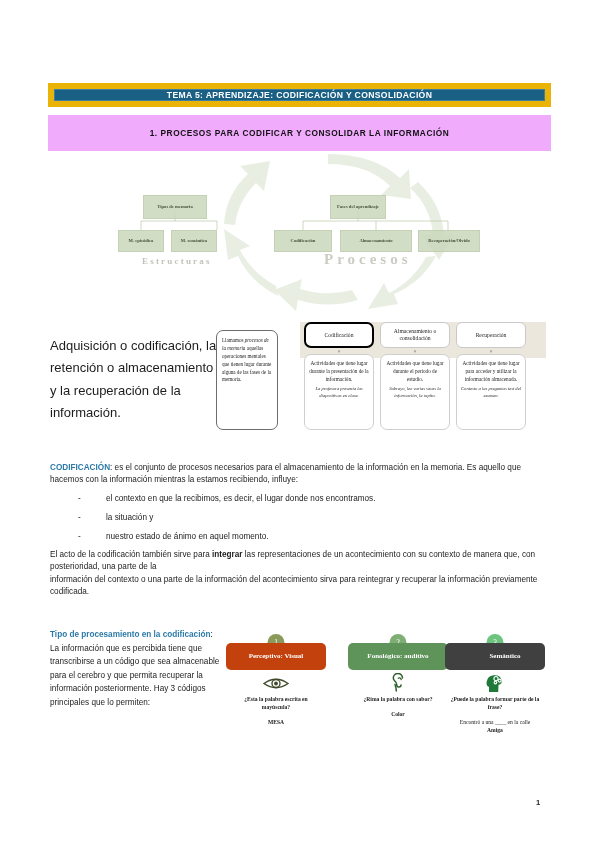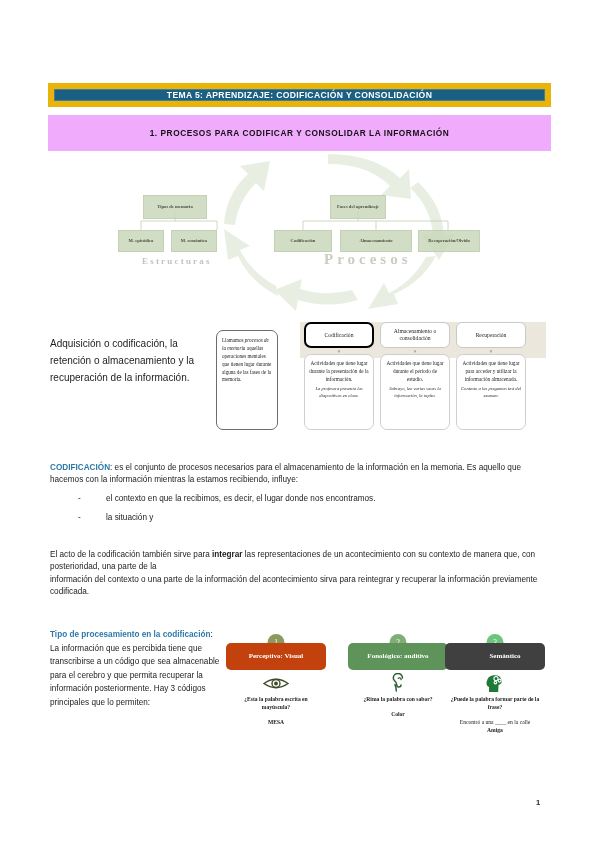--- a/index.html
+++ b/index.html
@@ -183,21 +183,21 @@
     margin-top: 3px;
     color: #2a2a2a;
   }
 
   
   .para-left {
     position: absolute;
     left: 50px;
     top: 335px;
     width: 168px;
-    font-size: 10px;
+    font-size: 13px;
     line-height: 1.72;
     color: #1c1c1c;
   }
   .body-text {
     position: absolute;
     left: 50px;
     width: 502px;
     font-size: 8.2px;
     line-height: 1.52;
     color: #1c1c1c;
@@ -392,20 +392,21 @@
       <span class="ital">Contesto a las preguntas test del examen.</span>
     </div>
   </div>
 </div>
 
 <div class="body-text" id="p-codificacion">
   <span class="kw">CODIFICACIÓN</span><span>: es el conjunto de procesos necesarios para el almacenamiento de la información en la memoria. Es aquello que hacemos con la información mientras la estamos recibiendo, influye:</span>
   <ul class="dashes">
     <li>el contexto en que la recibimos, es decir, el lugar donde nos encontramos.</li>
     <li>la situación y</li>
+    <li>nuestro estado de ánimo en aquel momento.</li>
   </ul>
 </div>
 
 <div class="body-text" id="p-acto">
   <span>El acto de la codificación también sirve para </span><span class="bold">integrar</span><span> las representaciones de un acontecimiento con su contexto de manera que, con posterioridad, una parte de la</span><br>
   <span>información del contexto o una parte de la información del acontecimiento sirva para reintegrar y recuperar la información previamente codificada.</span>
 </div>
 
 <div class="para-tipo">
   <span class="hd">Tipo de procesamiento en la codificación</span><span>: La información que es percibida tiene que transcribirse a un código que sea almacenable para el cerebro y que permita recuperar la información posteriormente. Hay 3 códigos principales que lo permiten:</span>

